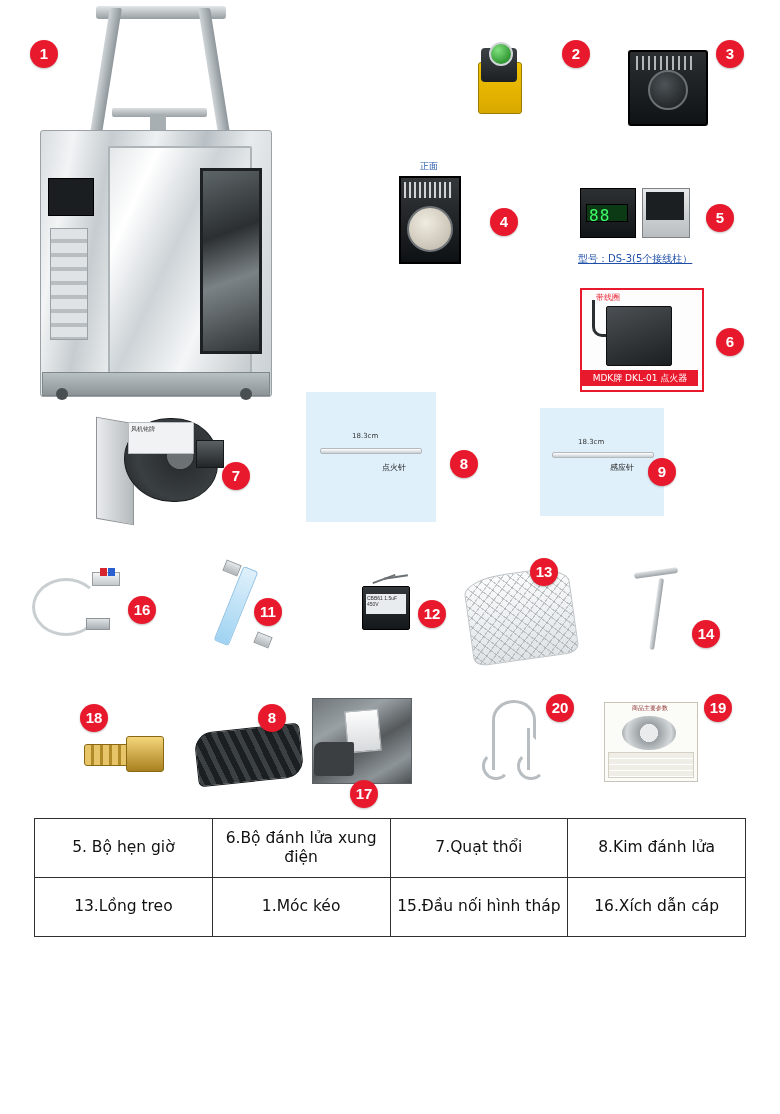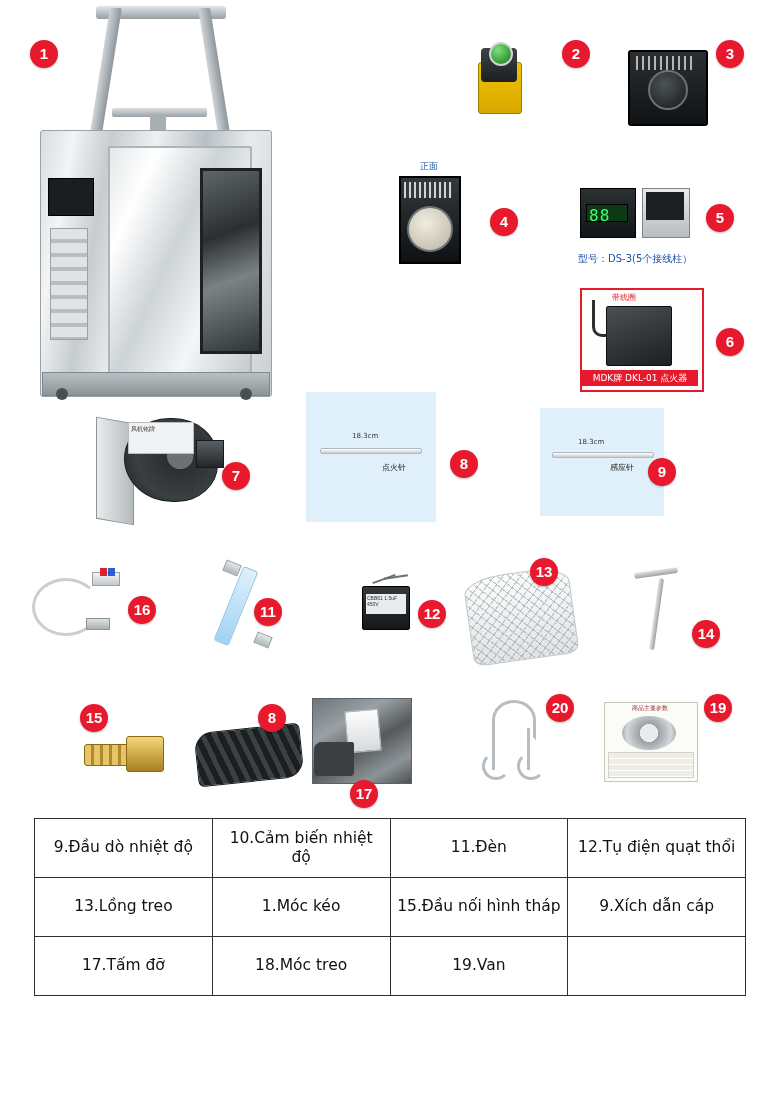--- a/index.html
+++ b/index.html
@@ -168,21 +168,21 @@
     position: absolute; left: 642px; top: 188px; width: 46px; height: 48px;
     background: linear-gradient(180deg,#e8e9ea,#b9bdc0);
     border: 1px solid #7d8387;
   }
   .timer-b-dark {
     position: absolute; left: 646px; top: 192px; width: 38px; height: 28px;
     background: #1b1f21;
   }
   .model-label {
     position: absolute; left: 578px; top: 252px;
-    font-size: 10px; color: #1f4fa8; font-family: "DejaVu Sans", sans-serif;
+    font-size: 10px; color: #1f4fa8; font-family: "DejaVu Sans", sans-serif; text-decoration: underline;
   }
 
   
   .ign-frame {
     position: absolute; left: 580px; top: 288px; width: 120px; height: 100px;
     border: 2px solid #e8192c; background: #fdfdfd;
   }
   .ign-body {
     position: absolute; left: 606px; top: 306px; width: 64px; height: 58px;
     background: linear-gradient(160deg,#4c5054,#1b1f21);
@@ -193,21 +193,21 @@
     border-left: 3px solid #2c2f32; border-bottom: 3px solid #2c2f32;
     border-radius: 0 0 0 10px;
   }
   .ign-caption {
     position: absolute; left: 582px; top: 370px; width: 116px; height: 16px;
     background: #e8192c; color: #fff; font-size: 9px; line-height: 16px;
     text-align: center; font-family: "DejaVu Sans", sans-serif;
   }
   .ign-tag {
     position: absolute; left: 596px; top: 292px;
-    font-size: 8px; color: #e8192c; font-family: "DejaVu Sans", sans-serif; margin-left: 16px;
+    font-size: 8px; color: #e8192c; font-family: "DejaVu Sans", sans-serif;
   }
 
   
   .fan-plate {
     position: absolute; left: 96px; top: 420px; width: 36px; height: 100px;
     background: linear-gradient(90deg,#e9ebec,#b5babd);
     border: 1px solid #8e9497; transform: skewY(10deg);
   }
   .fan-scroll {
     position: absolute; left: 124px; top: 418px; width: 92px; height: 82px;
@@ -552,42 +552,36 @@
       <div class="badge" style="left: 706px; top: 204px;">5</div>
       <div class="badge" style="left: 716px; top: 328px;">6</div>
       <div class="badge" style="left: 222px; top: 462px;">7</div>
       <div class="badge" style="left: 450px; top: 450px;">8</div>
       <div class="badge" style="left: 648px; top: 458px;">9</div>
       <div class="badge" style="left: 128px; top: 596px;">16</div>
       <div class="badge" style="left: 254px; top: 598px;">11</div>
       <div class="badge" style="left: 418px; top: 600px;">12</div>
       <div class="badge" style="left: 530px; top: 558px;">13</div>
       <div class="badge" style="left: 692px; top: 620px;">14</div>
-      <div class="badge" style="left: 80px; top: 704px;">15</div>
+      <div class="badge" style="left: 80px; top: 704px;">18</div>
       <div class="badge" style="left: 258px; top: 704px;">8</div>
       <div class="badge" style="left: 350px; top: 780px;">17</div>
       <div class="badge" style="left: 546px; top: 694px;">20</div>
       <div class="badge" style="left: 704px; top: 694px;">19</div>
     </div>
 </div>
 
 <table class="legend">
   <tbody id="legend-body">
       <tr>
-        <td>9.Đầu dò nhiệt độ</td>
-        <td>10.Cảm biến nhiệt độ</td>
-        <td>11.Đèn</td>
-        <td>12.Tụ điện quạt thổi</td>
+        <td>5. Bộ hẹn giờ</td>
+        <td>6.Bộ đánh lửa xung điện</td>
+        <td>7.Quạt thổi</td>
+        <td>8.Kim đánh lửa</td>
       </tr>
       <tr>
         <td>13.Lồng treo</td>
         <td>1.Móc kéo</td>
         <td>15.Đầu nối hình tháp</td>
-        <td>9.Xích dẫn cáp</td>
-      </tr>
-      <tr>
-        <td>17.Tấm đỡ</td>
-        <td>18.Móc treo</td>
-        <td>19.Van</td>
-        <td></td>
+        <td>16.Xích dẫn cáp</td>
       </tr>
     </tbody>
 </table>
 
 </body></html>

